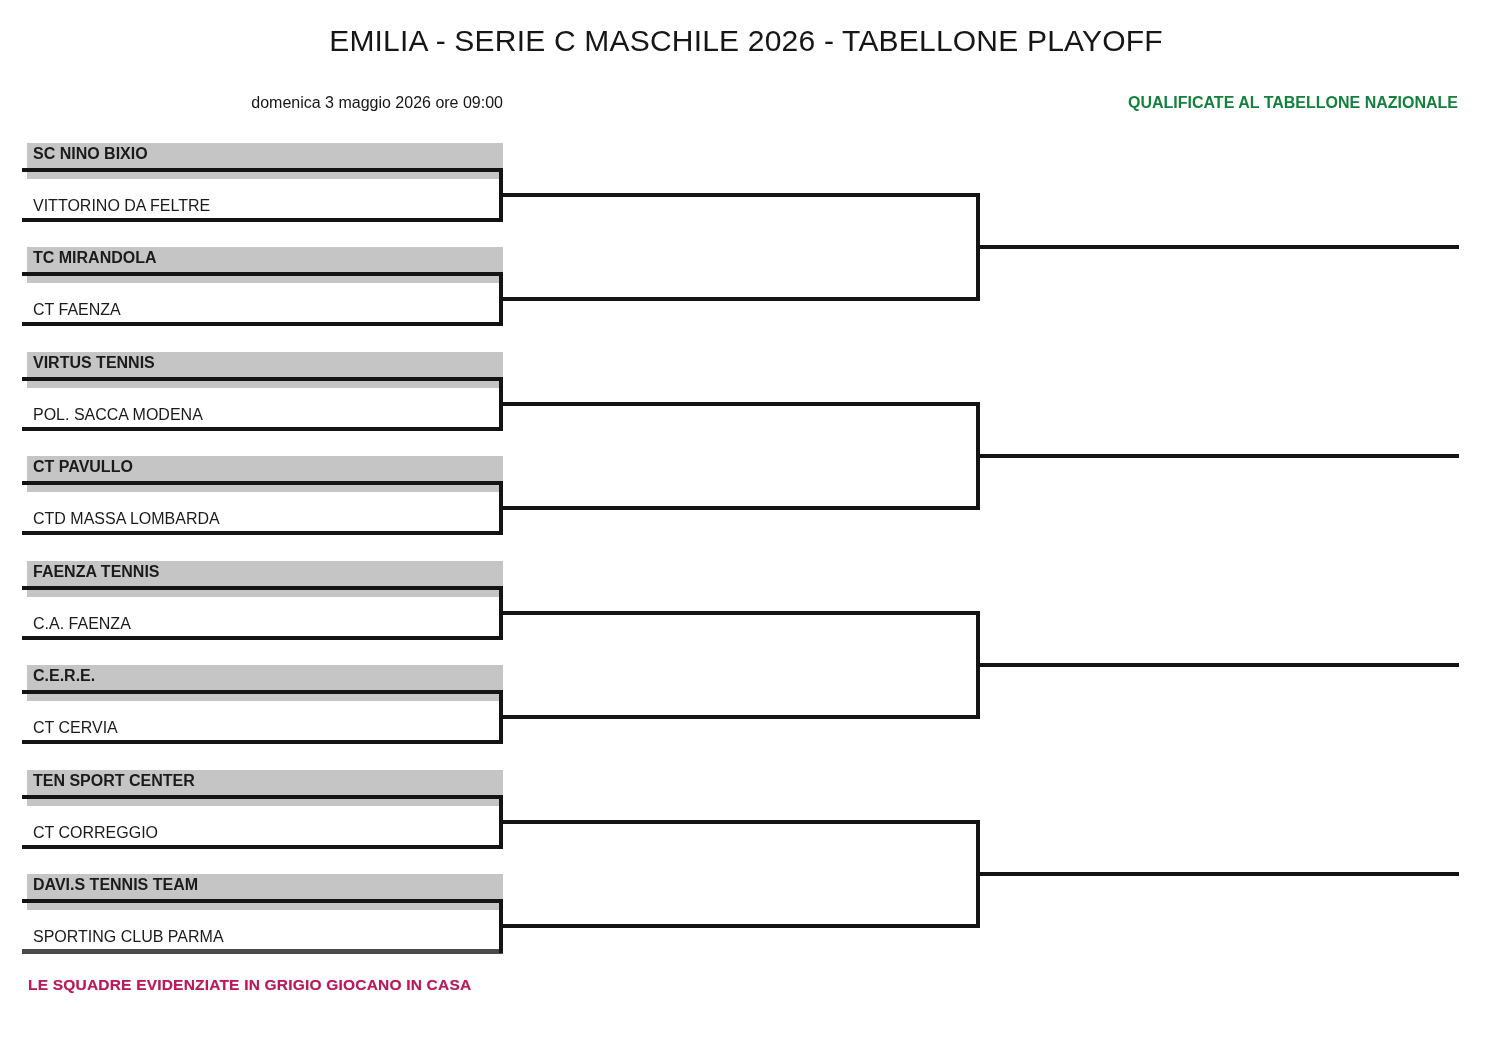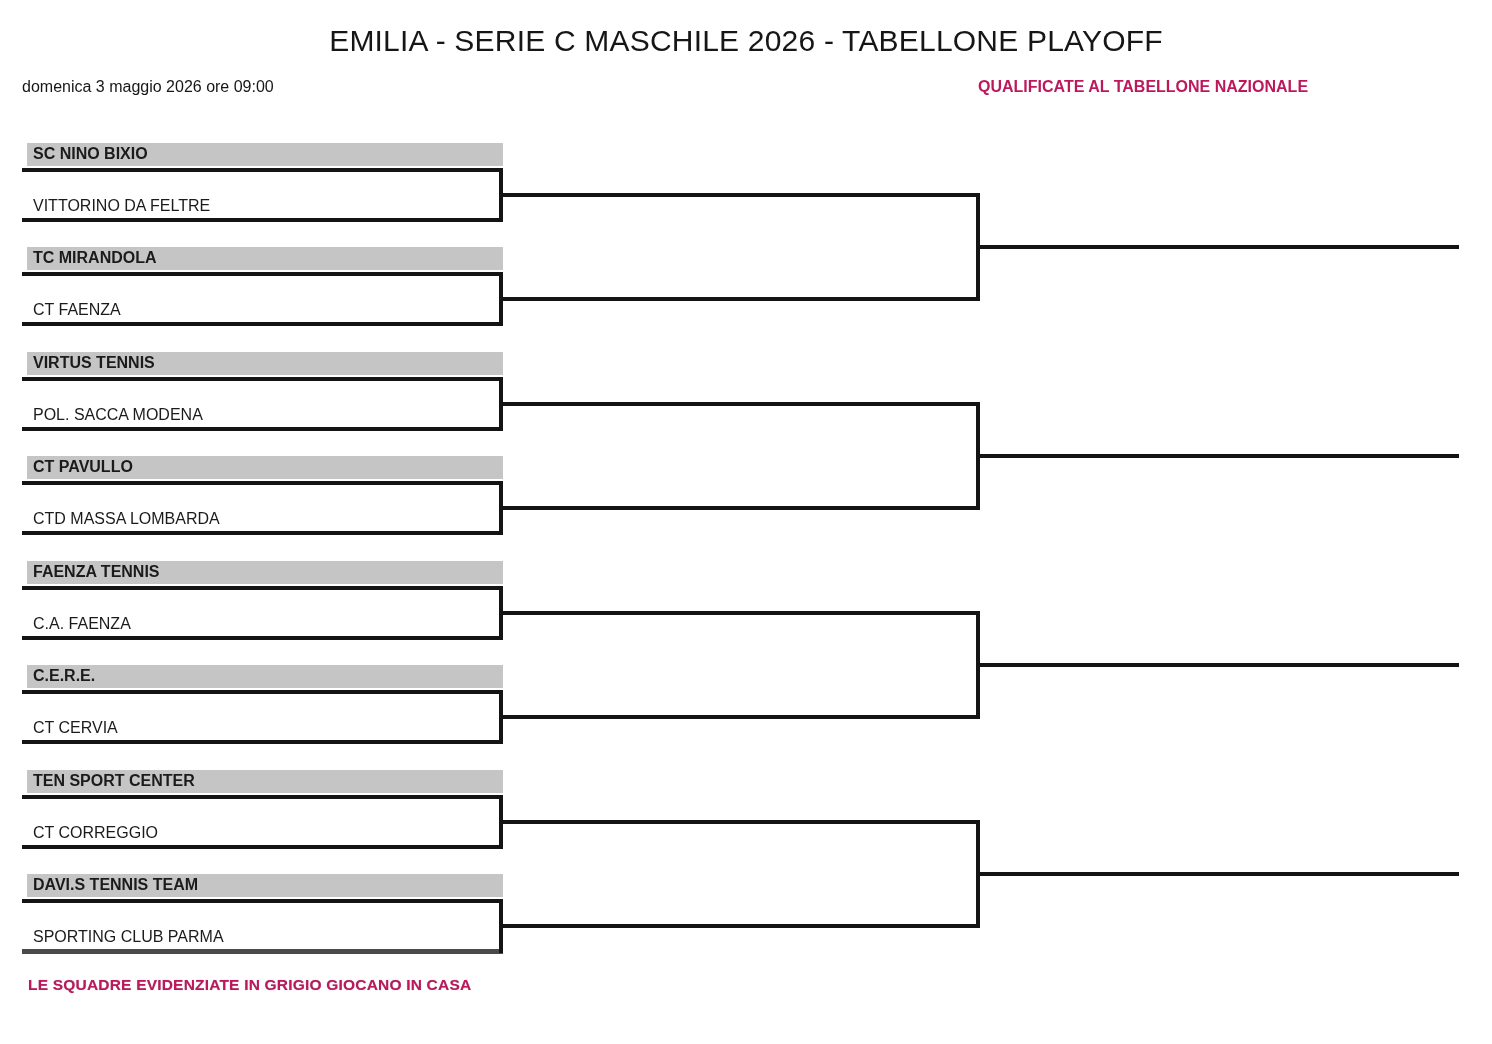--- a/index.html
+++ b/index.html
@@ -5,28 +5,28 @@
   html,body{margin:0;padding:0;background:#ffffff;}
   .sheet{
     position:relative;width:1492px;height:1044px;background:#ffffff;
     font-family:"Liberation Sans",sans-serif;color:#161616;overflow:hidden;
   }
   .title{
     position:absolute;top:24px;left:0;width:100%;text-align:center;
     font-size:30px;font-weight:normal;letter-spacing:.2px;white-space:pre;
   }
   .col-header{
-    position:absolute;top:78px;text-align:left;font-size:16px;white-space:pre;
+    position:absolute;top:94px;text-align:right;font-size:16px;white-space:pre;
   }
   .col-header.c1{left:22px;width:481px;}
   .col-header.c2{left:503px;width:477px;}
-  .col-header.c3{left:978px;width:480px;font-weight:bold;color:#be185d;}
+  .col-header.c3{left:978px;width:480px;font-weight:bold;color:#15803d;}
   .match{position:absolute;left:22px;width:481px;height:79px;}
   .home-bar{
-    position:absolute;left:5px;right:0;top:0;height:23px;background:#c5c5c5;
+    position:absolute;left:5px;right:0;top:0;height:36px;background:#c5c5c5;
   }
   .team{font-size:16px;white-space:nowrap;color:#1b1b1b;}
   .team.home{display:block;font-weight:bold;line-height:22px;padding-left:6px;}
   .team.away{position:absolute;left:11px;bottom:7px;}
   .hline{position:absolute;background:#141414;height:4px;}
   .l1{left:0;right:0;top:25px;}
   .l2{left:0;right:0;top:75px;}
   .match.m8 .l2{background:#4a4a4a;height:5px;}
   .vline{position:absolute;right:0;top:25px;width:4px;height:54px;background:#141414;}
   .exit{position:absolute;left:481px;width:477px;top:50px;height:4px;background:#141414;}

